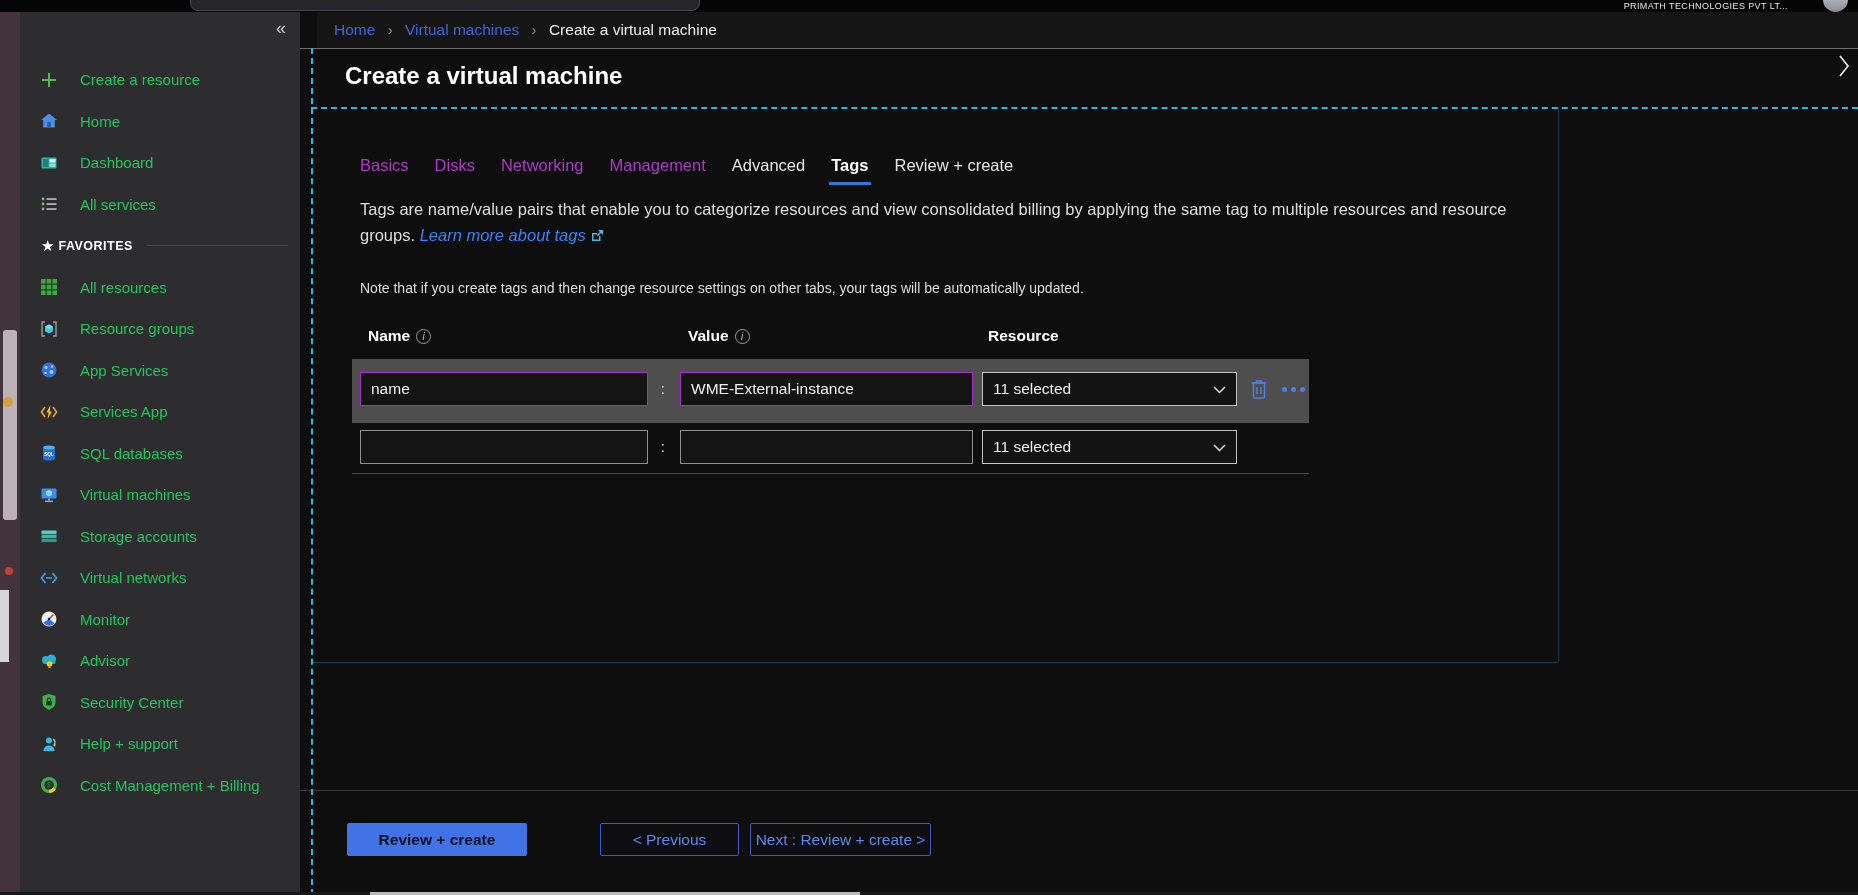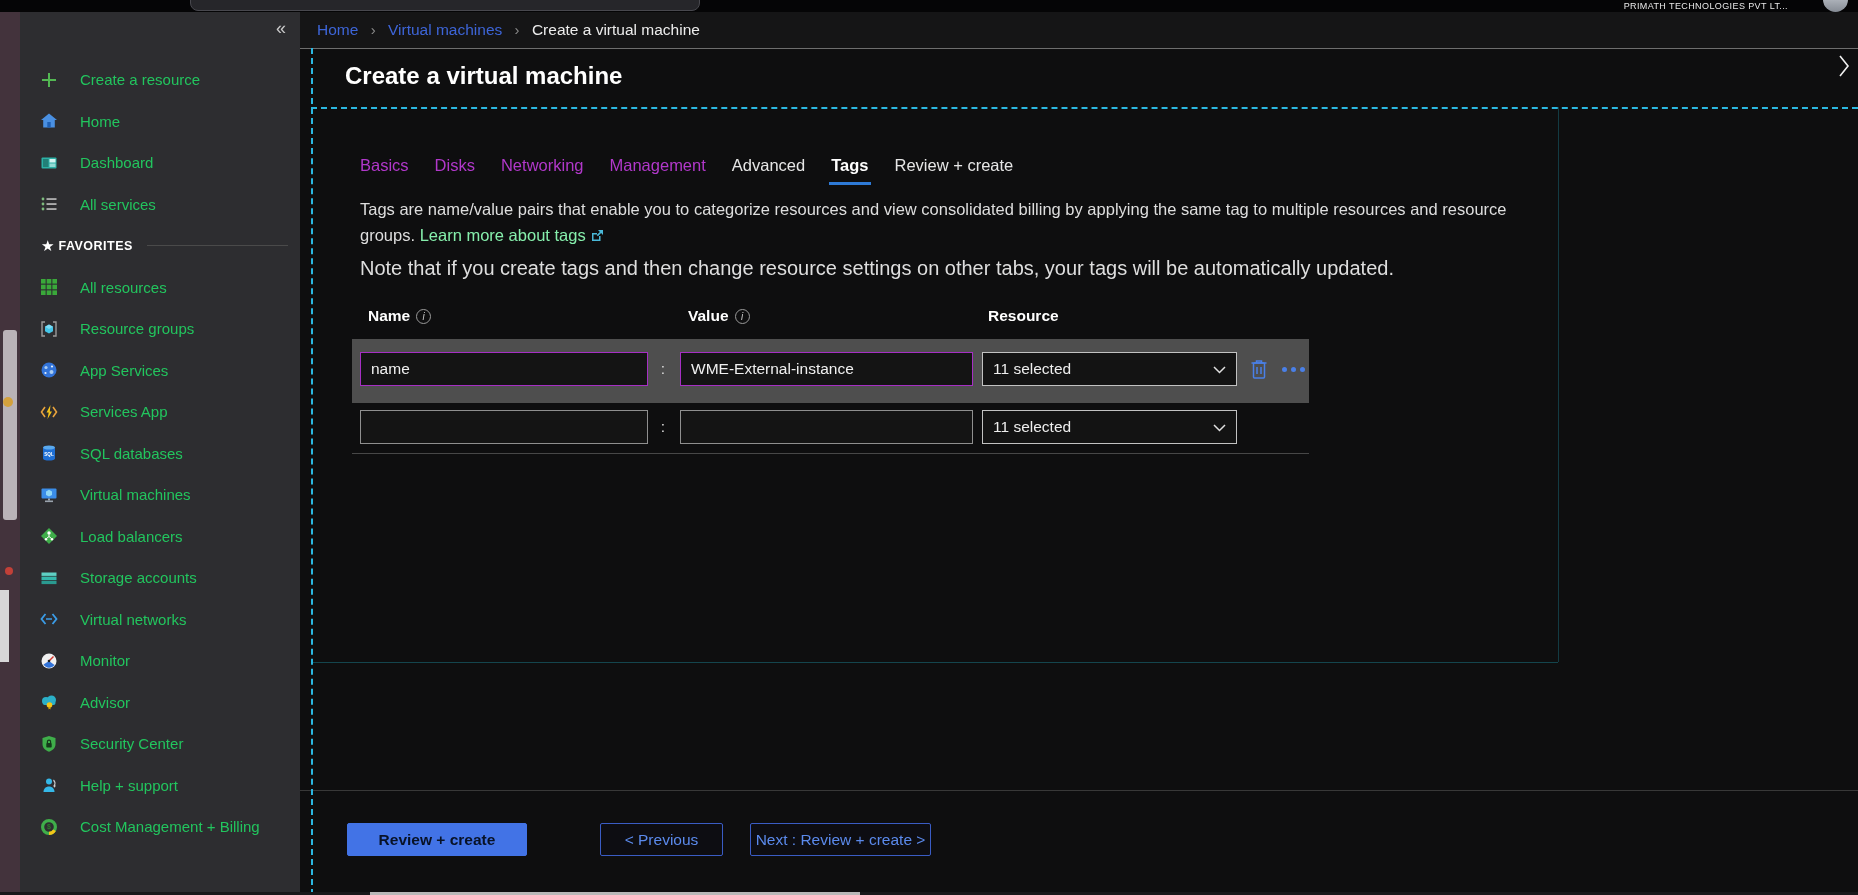--- a/index.html
+++ b/index.html
@@ -25,21 +25,21 @@
   .sb-items { padding-top:47px; }
   .sb-item { display:flex; align-items:center; height:41.5px; cursor:pointer; }
   .sb-ic { width:20px; height:20px; margin-left:19px; flex:0 0 20px; display:flex; align-items:center; justify-content:center; }
   .sb-label { margin-left:21px; font-size:15px; color:#22c55e; white-space:nowrap; }
   .sb-fav { display:flex; align-items:center; height:41.5px; }
   .fav-star { margin-left:21px; font-size:15px; color:#ffffff; }
   .fav-label { margin-left:4px; font-size:12.5px; font-weight:bold; letter-spacing:.5px; color:#ffffff; }
   .fav-line { flex:1; height:1px; background:#4a4a4a; margin:0 12px 0 14px; }
 
   
-  .crumb-bar { position:absolute; left:300px; right:0; top:12px; height:36px; background:#151516; line-height:36px; padding-left:17px; font-size:15.5px; white-space:nowrap; }
+  .crumb-bar { position:absolute; left:317px; right:0; top:12px; height:36px; background:#151516; line-height:36px; padding-left:17px; font-size:15.5px; white-space:nowrap; }
   .crumb-link { color:#3d65d8; cursor:pointer; }
   .crumb-sep { color:#8a8a8a; margin:0 8px; font-size:15px; }
   .crumb-cur { color:#ececec; }
   .top-divider { position:absolute; left:300px; right:0; top:48px; height:1px; background:#6e6e6e; }
   .page-title { position:absolute; left:345px; top:62px; font-size:24px; font-weight:bold; color:#ffffff; }
   .blade-chevron { position:absolute; right:8px; top:54px; cursor:pointer; }
 
   
   .dash-v { position:absolute; left:311px; top:48px; bottom:0; width:0; border-left:2px dashed #2bb7e0; z-index:3; }
   .dash-h { position:absolute; left:311px; right:0; top:107px; height:0; border-top:2px dashed #2bb7e0; z-index:3; }
@@ -49,23 +49,23 @@
   
   .content { position:absolute; left:360px; top:150px; width:1215px; }
   .tabs { display:flex; gap:26px; align-items:center; height:30px; font-size:16.5px; }
   .tab { cursor:pointer; white-space:nowrap;text-align:right; }
   .tab.visited { color:#b138ca; }
   .tab.normal { color:#e6e6e6; }
   .tab.active { color:#ffffff; font-weight:600; position:relative; }
   .tab.active::after { content:""; position:absolute; left:-2px; right:-2px; bottom:-10px; height:3px; background:#2e7ad6; }
 
   .desc { margin-top:16px; font-size:16.5px; line-height:26px; color:#dedede; width:1150px; }
-  .desc a { color:#86efac; text-decoration:none; cursor:pointer; }
+  .desc a { color:#3b82f6; text-decoration:none; cursor:pointer;font-style:italic; }
   .ext-ic { display:inline-block; vertical-align:-1px; margin-left:5px; }
-  .note { margin-top:6px; font-size:20px; line-height:26px; color:#dedede; }
+  .note { margin-top:26px; font-size:14px; line-height:26px; color:#dedede; }
 
   .thead { position:relative; height:20px; margin-top:26px; font-size:15.5px; font-weight:bold; color:#ffffff; }
   .th-name { position:absolute; left:8px; }
   .th-value { position:absolute; left:328px; }
   .th-res { position:absolute; left:628px; }
   .info-ic { display:inline-block; width:15px; height:15px; border:1px solid #9a9a9a; border-radius:50%; font-size:10px; font-weight:normal; color:#c8c8c8; text-align:center; line-height:13px; margin-left:6px; vertical-align:1px; font-style:italic; cursor:pointer; }
 
   .tbody { margin-top:12px; }
   .trow { position:relative; width:957px; margin-left:-8px; }
   .trow.hl { height:64px; background:#4e4e4e; }
@@ -85,21 +85,21 @@
   .row-trash { position:absolute; left:898px; top:20px; cursor:pointer; }
   .row-dots { position:absolute; left:930px; top:28px; display:flex; gap:4px; cursor:pointer; }
   .row-dots i { width:5px; height:5px; border-radius:50%; background:#4a80e8; }
   .tbl-divider { width:957px; margin-left:-8px; border-top:1px solid #474747; }
 
   
   .footer-divider { position:absolute; left:300px; right:0; top:790px; height:1px; background:#383838; }
   .btn { position:absolute; top:823px; height:33px; font-size:15.5px; font-family:"Liberation Sans",sans-serif; border-radius:2px; cursor:pointer; }
   .btn-primary { left:347px; width:180px; background:#4273e6; color:#081226; font-weight:600; border:1px solid #4273e6; }
   .btn-outline { background:#0d0d12; color:#5b8aec; border:1px solid #3a5cc4; }
-  .btn-prev { left:600px; width:123px; }
+  .btn-prev { left:600px; width:139px; }
   .btn-next { left:750px; width:181px; }
 
   
   .task-sliver { position:absolute; left:0; right:0; bottom:0; height:3px; background:#18181a; z-index:6; }
   .task-light { position:absolute; left:370px; bottom:0; width:490px; height:3px; background:#b8b8b8; z-index:7; }
 </style>
 </head>
 <body>
 
 <div class="topbar">
@@ -241,32 +241,20 @@
           <svg width="18" height="18" viewBox="0 0 18 18">
             <rect x="1.5" y="2.5" width="15" height="10" rx="1" fill="#3b8de8"></rect>
             <path d="M6 5.5l3-1.7 3 1.7v3.4l-3 1.7-3-1.7z" fill="#8fd6f5"></path>
             <rect x="8" y="12.5" width="2" height="2" fill="#9aa3ad"></rect>
             <rect x="5" y="14.5" width="8" height="1.6" fill="#9aa3ad"></rect>
           </svg>
         </span>
       <span class="sb-label">Virtual machines</span>
     </div>
 
-    <div class="sb-item">
-      <span class="sb-ic">
-          <svg width="18" height="18" viewBox="0 0 18 18">
-            <path d="M9 1l8 8-8 8-8-8z" fill="#3fae4a"></path>
-            <circle cx="9" cy="6" r="1.7" fill="#ffffff"></circle>
-            <path d="M9 7.5v2M6.5 11.5L9 9.5l2.5 2" stroke="#ffffff" stroke-width="1" fill="none"></path>
-            <circle cx="6" cy="12.3" r="1.2" fill="#ffffff"></circle>
-            <circle cx="12" cy="12.3" r="1.2" fill="#ffffff"></circle>
-          </svg>
-        </span>
-      <span class="sb-label">Load balancers</span>
-    </div>
 
     <div class="sb-item">
       <span class="sb-ic">
           <svg width="18" height="18" viewBox="0 0 18 18">
             <rect x="1.5" y="3.5" width="15" height="3.4" fill="#5fd0c4"></rect>
             <rect x="1.5" y="7.6" width="15" height="3.4" fill="#35b8ac"></rect>
             <rect x="1.5" y="11.7" width="15" height="3.4" fill="#2a9a90"></rect>
           </svg>
         </span>
       <span class="sb-label">Storage accounts</span>

